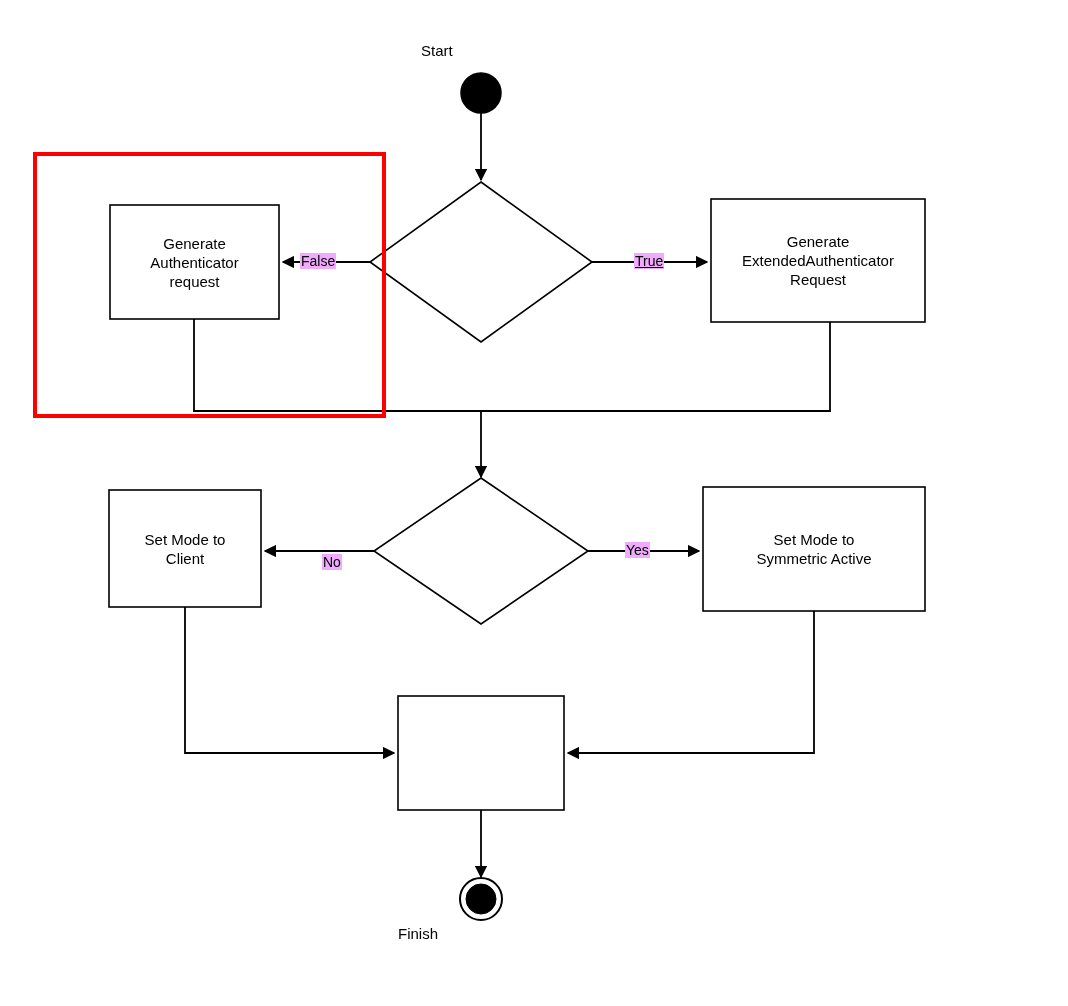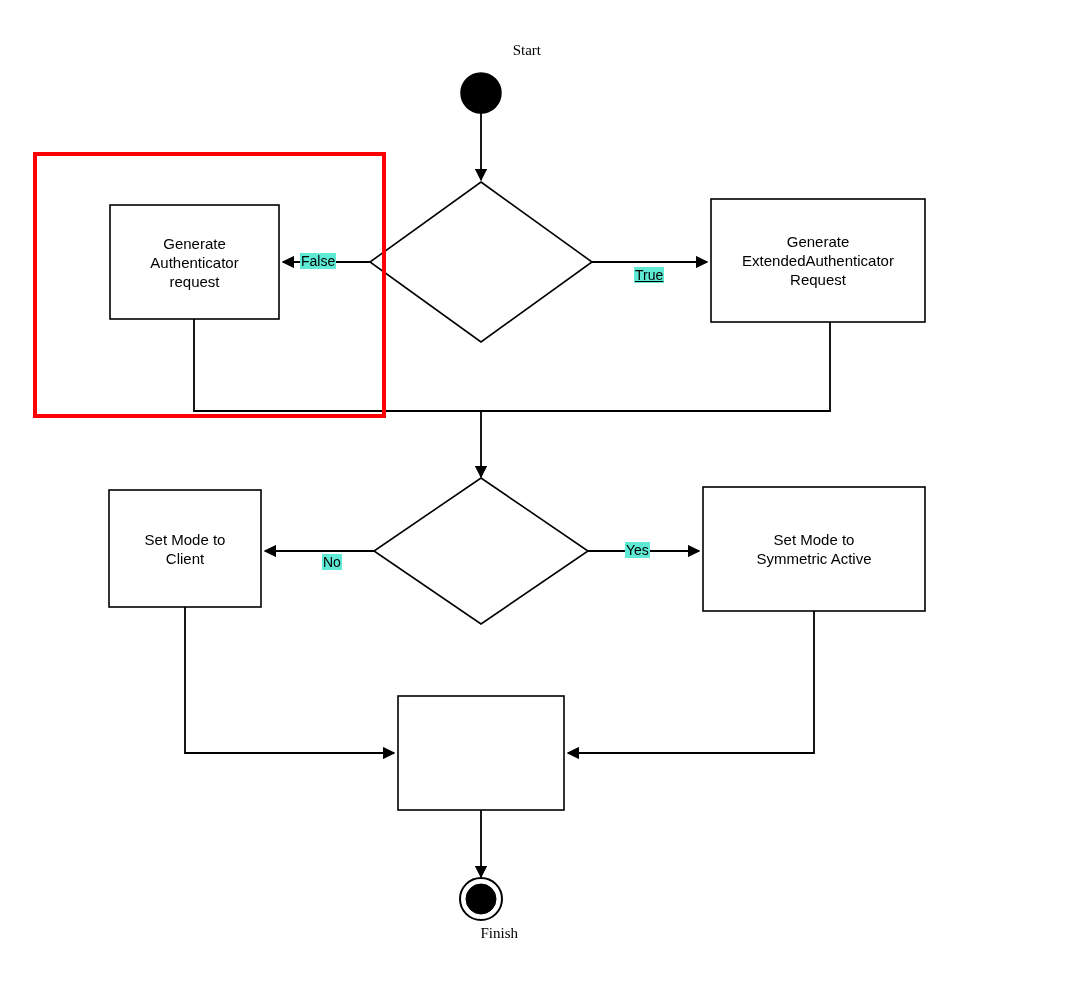--- a/index.html
+++ b/index.html
@@ -34,30 +34,29 @@
     font-size: 15px;
     line-height: 19px;
     pointer-events: none;
   }
   .edge-label {
     position: absolute;
     color: #000000;
     font-size: 14px;
     line-height: 16px;
     text-align: left;
-    background: #5eead4;
+    background: #f0abfc;
     padding: 0 1px;
   }
   .terminal-label {
     position: absolute;
     color: #000000;
     font-size: 15px;
-    text-align: right;
+    text-align: left;
     width: 120px;
-    font-family: Liberation Serif, serif;
   }
 </style>
 </head>
 <body>
 
 <div id="canvas">
 
   <svg class="layer" viewBox="0 0 1068 1006">
     <defs>
       <marker id="arrow" viewBox="0 0 10 10" refX="9" refY="5" markerWidth="7" markerHeight="7" orient="auto-start-reverse">
@@ -123,17 +122,17 @@
 
   <div class="node-label" style="left:109px; top:490px; width:152px; height:117px; white-space:pre-line;">Set Mode to
 Client</div>
 
 
   <div class="node-label" style="left:703px; top:487px; width:222px; height:124px; white-space:pre-line;">Set Mode to
 Symmetric Active</div>
 
 
   <div class="edge-label" style="left:300px; top:253px;">False</div>
-  <div class="edge-label" style="left:634px; top:267px;text-decoration:underline;">True</div>
+  <div class="edge-label" style="left:634px; top:253px;text-decoration:underline;">True</div>
   <div class="edge-label" style="left:322px; top:542px;margin-top:12px;">No</div>
   <div class="edge-label" style="left:625px; top:542px;">Yes</div>
 
 </div>
 
 </body></html>

